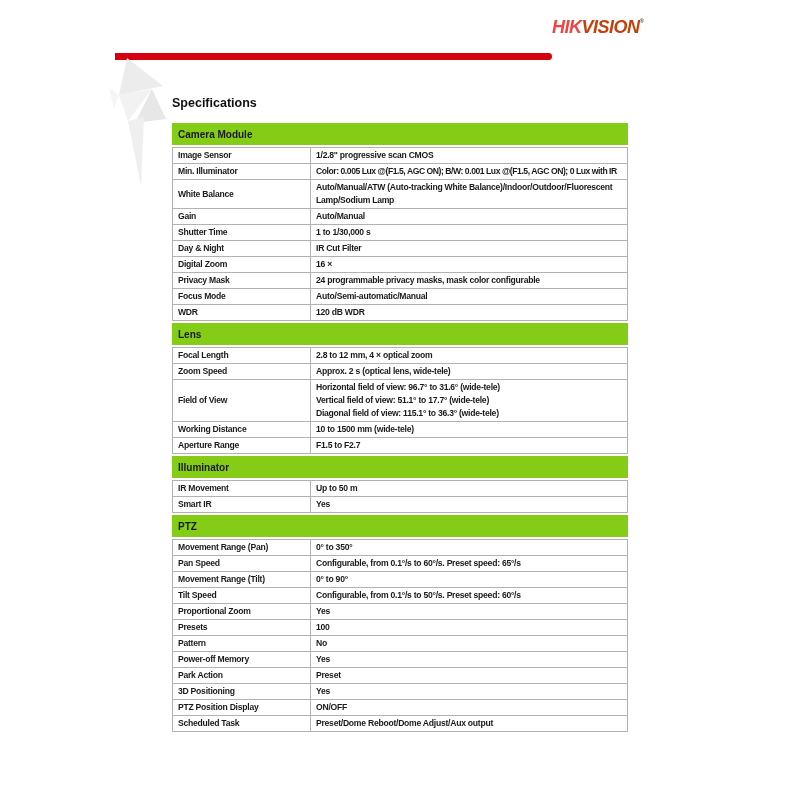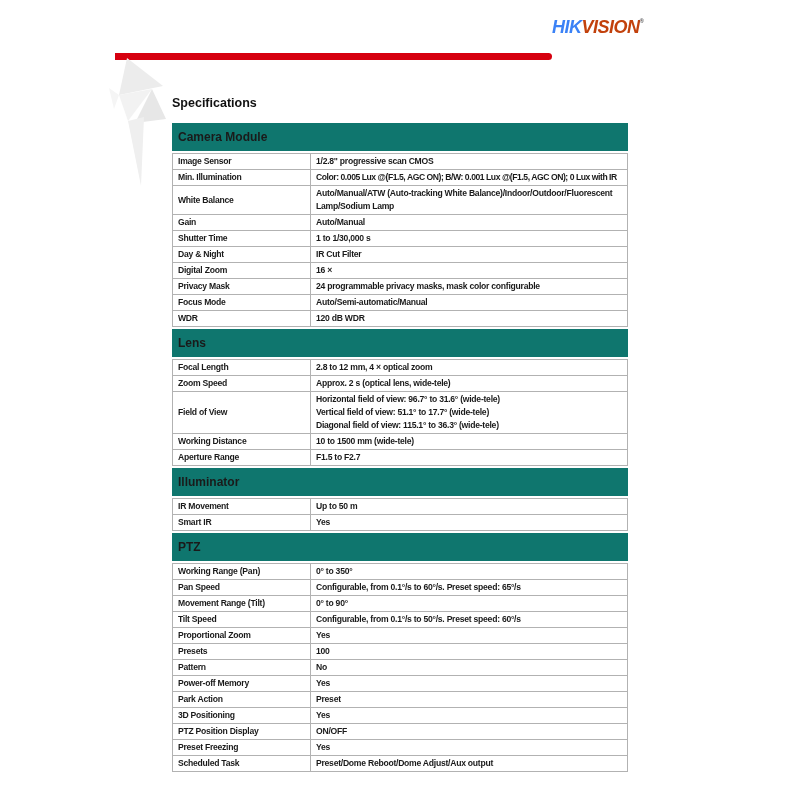--- a/index.html
+++ b/index.html
@@ -11,44 +11,44 @@
     color: #1a1a1a;
     overflow: hidden;
   }
   
   .logo {
     position: absolute; top: 17px; left: 552px;
     font-style: italic; font-weight: bold;
     font-size: 18px; letter-spacing: -0.5px;
     white-space: nowrap;
   }
-  .logo .hik { color: #3b82f6; font-style: italic; }
+  .logo .hik { color: #ef4444; font-style: italic; }
   .logo .vision { color: #c2410c; }
   .logo .reg { font-size: 6px; color: #58595b; vertical-align: 10px; font-style: normal; }
   
   .red-bar {
     position: absolute; left: 115px; top: 53px;
     width: 437px; height: 7px;
     background: #d6000f;
     border-radius: 0 4px 4px 0;
   }
   
   .watermark { position: absolute; left: 107px; top: 58px; }
   
   .content { position: absolute; left: 172px; top: 80px; width: 456px; }
   .page-title {
     font-size: 12.5px; font-weight: bold; color: #111;
     margin: 16px 0 13px 0;
   }
   .section { margin: 0; }
   .section-header {
-    height: 28px; background: #0f766e;
+    height: 22px; background: #84cc16;
     display: flex; align-items: center;
     padding: 0 6px; margin: 2px 0;
-    font-weight: bold; font-size: 12px; color: #1a1a1a;
+    font-weight: bold; font-size: 10px; color: #1a1a1a;
   }
   table.spec-table {
     border-collapse: collapse;
     width: 456px;
     table-layout: fixed;
   }
   table.spec-table td {
     border: 1px solid #b2b2b2;
     padding: 1px 5px;
     vertical-align: middle;
@@ -84,21 +84,21 @@
 
   <div class="section">
     <div class="section-header">Camera Module</div>
     <table class="spec-table">
         <tbody>
       <tr>
             <td class="lbl">Image Sensor</td>
             <td class="val">1/2.8" progressive scan CMOS</td>
           </tr>
       <tr>
-            <td class="lbl">Min. Illumination</td>
+            <td class="lbl">Min. Illuminator</td>
             <td class="val nowrap">Color: 0.005 Lux @(F1.5, AGC ON); B/W: 0.001 Lux @(F1.5, AGC ON); 0 Lux with IR</td>
           </tr>
       <tr>
             <td class="lbl">White Balance</td>
             <td class="val">Auto/Manual/ATW (Auto-tracking White Balance)/Indoor/Outdoor/Fluorescent Lamp/Sodium Lamp</td>
           </tr>
       <tr>
             <td class="lbl">Gain</td>
             <td class="val">Auto/Manual</td>
           </tr>
@@ -174,21 +174,21 @@
           </tr>
     </tbody>
       </table>
   </div>
 
   <div class="section">
     <div class="section-header">PTZ</div>
     <table class="spec-table">
         <tbody>
       <tr>
-            <td class="lbl">Working Range (Pan)</td>
+            <td class="lbl">Movement Range (Pan)</td>
             <td class="val">0° to 350°</td>
           </tr>
       <tr>
             <td class="lbl">Pan Speed</td>
             <td class="val">Configurable, from 0.1°/s to 60°/s. Preset speed: 65°/s</td>
           </tr>
       <tr>
             <td class="lbl">Movement Range (Tilt)</td>
             <td class="val">0° to 90°</td>
           </tr>
@@ -218,23 +218,19 @@
           </tr>
       <tr>
             <td class="lbl">3D Positioning</td>
             <td class="val">Yes</td>
           </tr>
       <tr>
             <td class="lbl">PTZ Position Display</td>
             <td class="val">ON/OFF</td>
           </tr>
       <tr>
-            <td class="lbl">Preset Freezing</td>
-            <td class="val">Yes</td>
-          </tr>
-      <tr>
             <td class="lbl">Scheduled Task</td>
             <td class="val">Preset/Dome Reboot/Dome Adjust/Aux output</td>
           </tr>
     </tbody>
       </table>
   </div>
 </div>
 
 </body></html>

